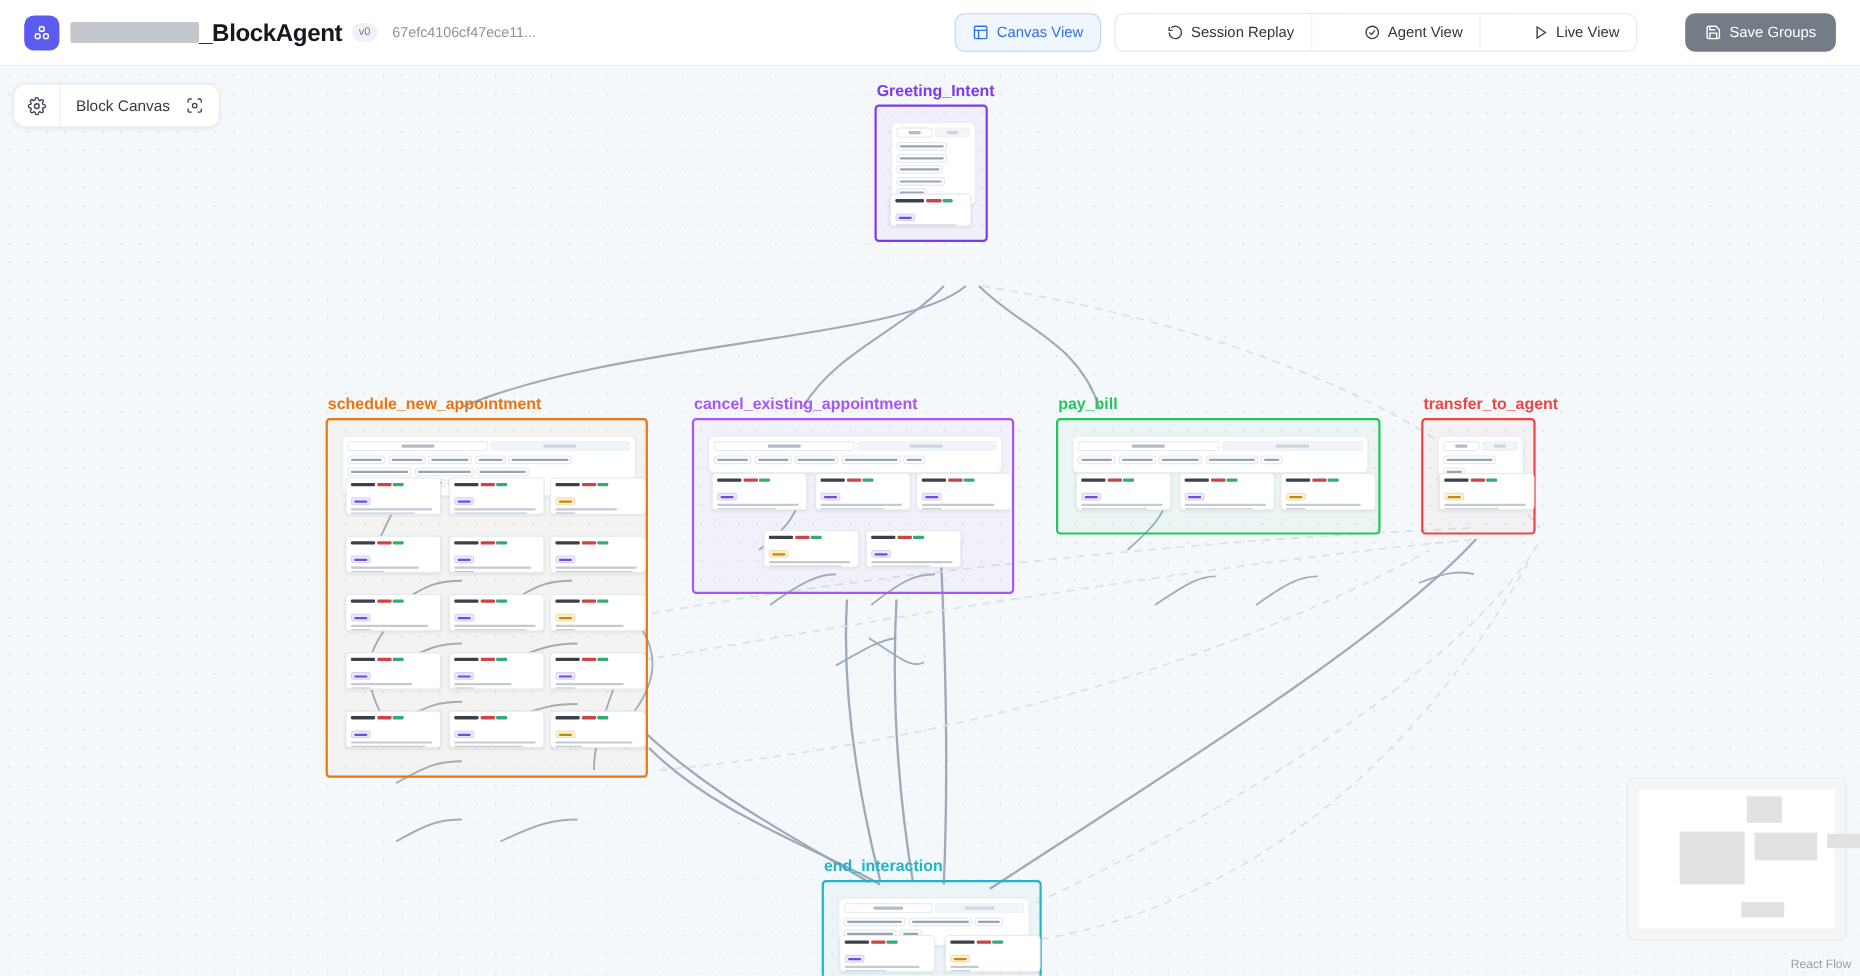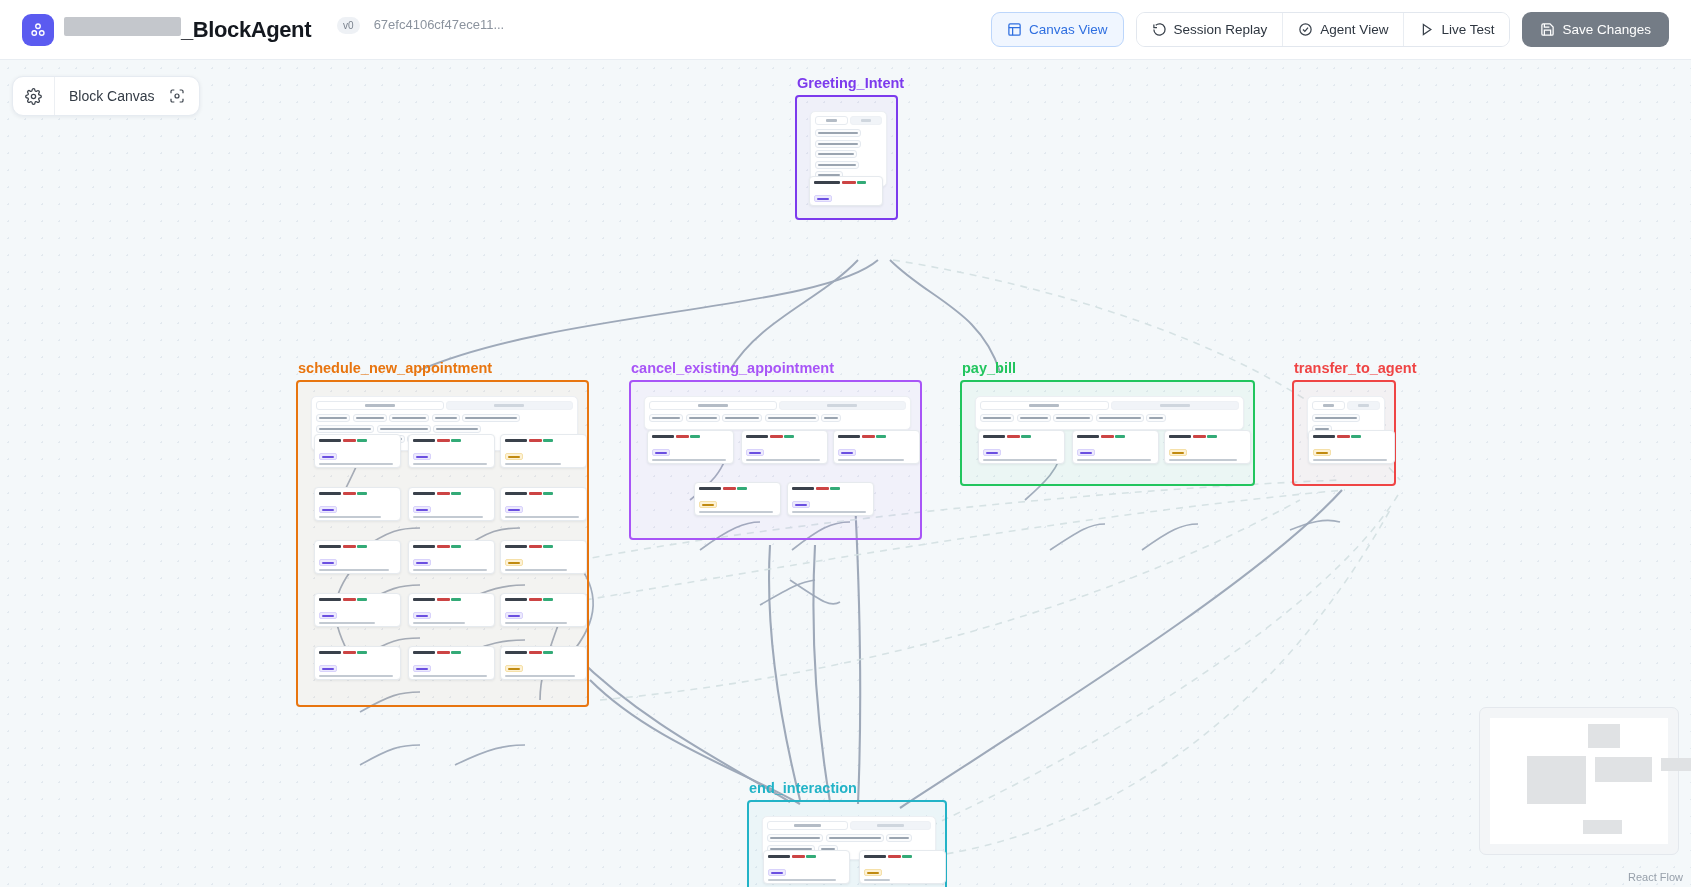--- a/index.html
+++ b/index.html
@@ -26,40 +26,40 @@
     width: 32px; height: 32px; border-radius: 9px;
     background: #5b5bf0; color: #fff;
     display: flex; align-items: center; justify-content: center;
   }
   .redact-bar {
     width: 117px; height: 19px; background: #c4c7cc; border-radius: 2px;
     display: inline-block; vertical-align: middle;
   }
   .agent-title {
     font-size: 22px; font-weight: bold; color: #14181f;
-    letter-spacing: -0.4px; display: flex; align-items: flex-start;
+    letter-spacing: -0.4px; display: flex; align-items: center;
   }
   .ver-chip {
-    margin-left: 26px; background: #eef1f5; color: #7a828e;
+    margin-left: 9px; background: #eef1f5; color: #7a828e;
     border-radius: 999px; font-size: 10px; padding: 3px 6px;
     font-weight: normal; letter-spacing: 0;
   }
   .agent-id {
     margin-left: 14px; font-size: 13px; color: #8b939e; font-weight: normal;
     letter-spacing: 0;
   }
 
   .topbar-right {
     margin-left: auto; display: flex; align-items: center; gap: 12px;
   }
   .btn {
     display: flex; align-items: center; gap: 7px;
     font-size: 13.5px; color: #2e3640;
     padding: 9px 15px; cursor: pointer;
-    background: #fff; white-space: nowrap;
+    background: #fff; white-space: nowrap; margin-left: 32px;
   }
   .btn-canvas {
     border: 1px solid #bcd6fb; border-radius: 9px;
     background: #f0f6ff; color: #2f6fe0;
   }
   .seg {
     display: flex; border: 1px solid #e2e7ee; border-radius: 9px;
     overflow: hidden; background:#fff;
   }
   .seg .btn { border: none; border-right: 1px solid #e9edf2; border-radius: 0; }
@@ -223,33 +223,33 @@
           </svg>
         </span>
         <span>Agent View</span>
       </div>
       <div class="btn">
         <span class="ico">
           <svg width="15" height="15" viewBox="0 0 24 24" fill="none" stroke="#3b434d" stroke-width="2">
             <polygon points="7 4 19 12 7 20"></polygon>
           </svg>
         </span>
-        <span>Live Test</span>
+        <span>Live View</span>
       </div>
     </div>
 
     <div class="btn btn-save">
       <span class="ico">
         <svg width="15" height="15" viewBox="0 0 24 24" fill="none" stroke="#fff" stroke-width="2">
           <path d="M19 21H5a2 2 0 0 1-2-2V5a2 2 0 0 1 2-2h11l5 5v11a2 2 0 0 1-2 2z"></path>
           <polyline points="17 21 17 13 7 13 7 21"></polyline>
             <polyline points="7 3 7 8 15 8"></polyline>
         </svg>
       </span>
-      <span>Save Changes</span>
+      <span>Save Groups</span>
     </div>
   </div>
 </div>
 
 <div class="canvas">
 
   <svg class="edges">
     <g fill="none" stroke="#9aa5b6" stroke-width="1.9" opacity="0.95">
       <path d="M878,200 C820,250 560,250 420,310"></path>
       <path d="M858,200 C820,240 760,260 730,310"></path>

